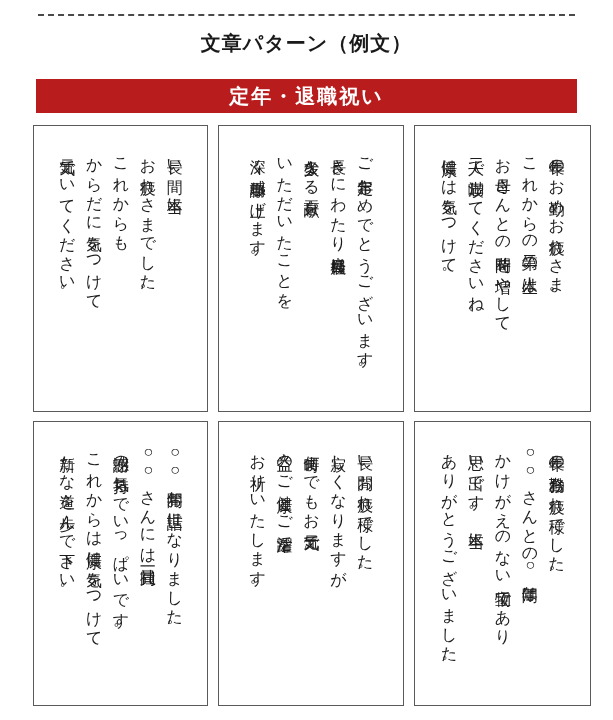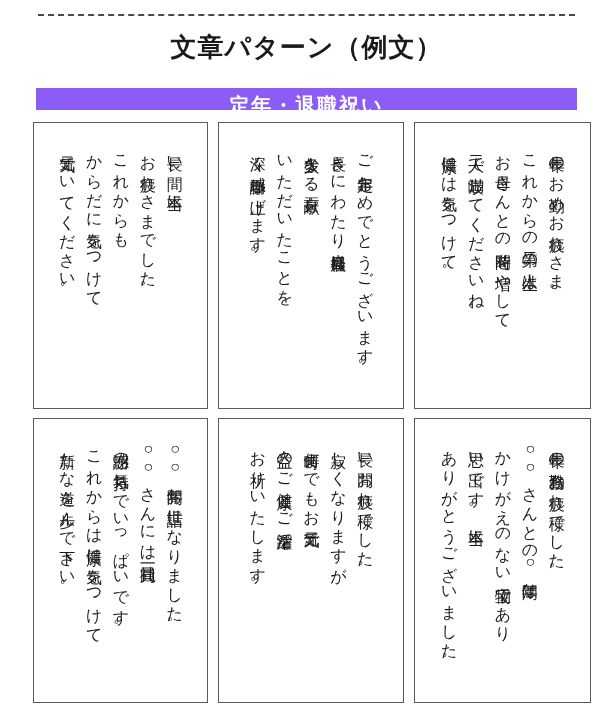--- a/index.html
+++ b/index.html
@@ -17,30 +17,30 @@
     color: #1c1c1c;
   }
   .dashed-divider {
     margin: 14px 38px 0 38px;
     border-top: 2px dashed #4a4a4a;
     height: 0;
   }
   .page-title {
     margin: 12px 0 0 0;
     text-align: center;
-    font-size: 26px;
+    font-size: 20px;
     font-weight: bold;
     letter-spacing: 1px;
     color: #1a1a1a;
     line-height: 1.5;
   }
   .section-heading {
     margin: 21px 36px 0 36px;
-    height: 22px;
-    background: #8b5cf6;
+    height: 34px;
+    background: #b91c1c;
     color: #ffffff;
     font-size: 20px;
     font-weight: bold;
     letter-spacing: 2px;
     text-align: center;
     line-height: 34px;
   }
   .cards-grid {
     margin: 12px 0 0 33px;
     display: grid;

